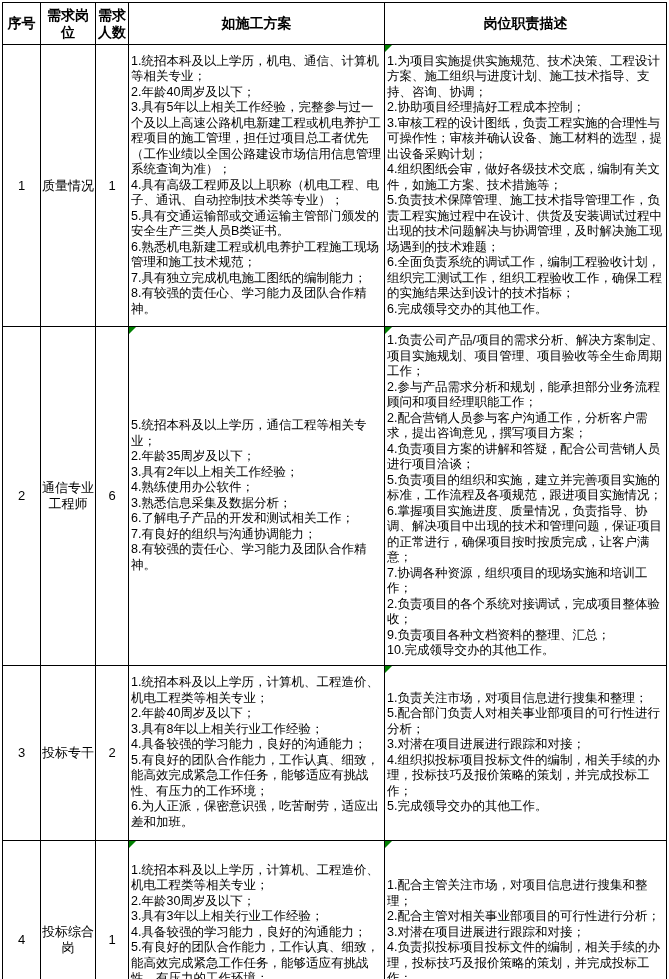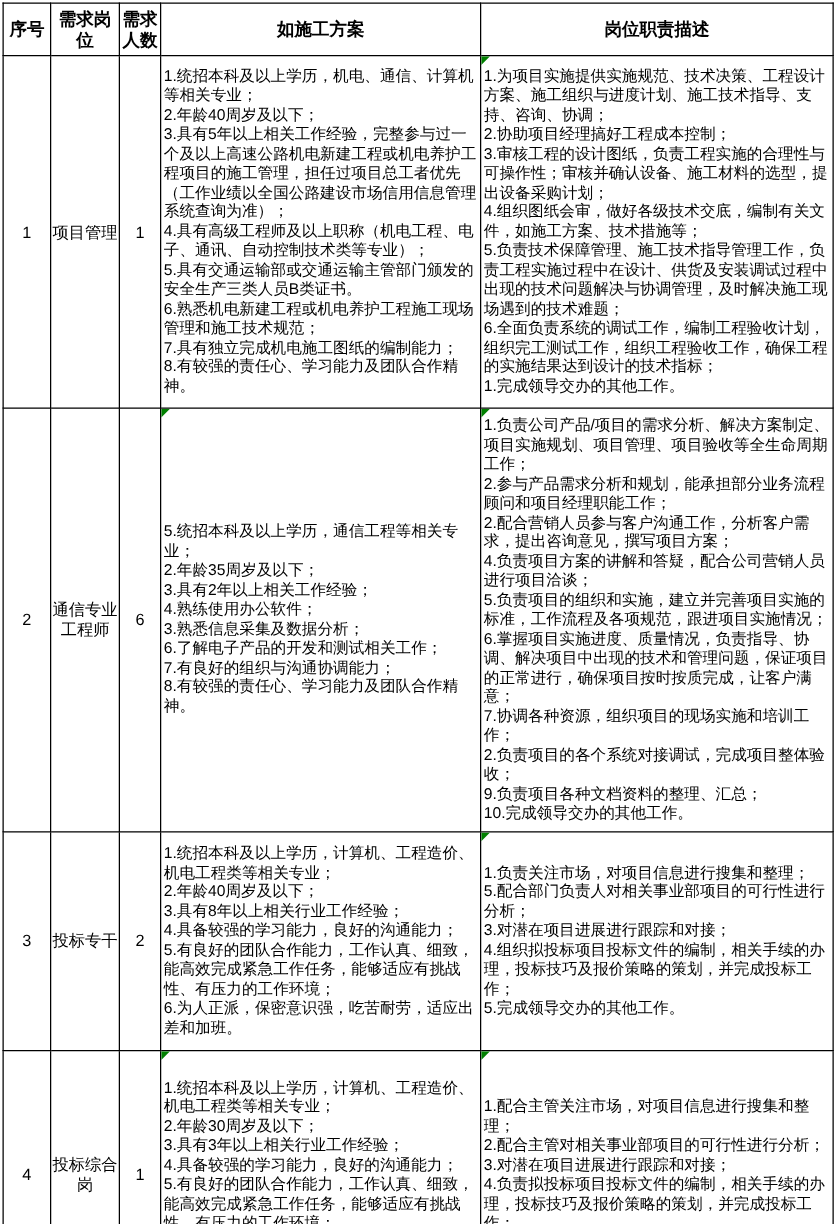--- a/index.html
+++ b/index.html
@@ -84,41 +84,41 @@
         <th>序号</th>
         <th>需求岗位</th>
         <th>需求人数</th>
         <th>如施工方案</th>
         <th>岗位职责描述</th>
       </tr>
     </thead>
     <tbody>
         <tr class="r0">
           <td class="c-no">1</td>
-          <td class="c-pos">项目管理</td>
+          <td class="c-pos">质量情况</td>
           <td class="c-count">1</td>
           <td class="c-text">
             <div class="item">1.统招本科及以上学历，机电、通信、计算机等相关专业；</div>
             <div class="item">2.年龄40周岁及以下；</div>
             <div class="item">3.具有5年以上相关工作经验，完整参与过一个及以上高速公路机电新建工程或机电养护工程项目的施工管理，担任过项目总工者优先（工作业绩以全国公路建设市场信用信息管理系统查询为准）；</div>
             <div class="item">4.具有高级工程师及以上职称（机电工程、电子、通讯、自动控制技术类等专业）；</div>
             <div class="item">5.具有交通运输部或交通运输主管部门颁发的安全生产三类人员B类证书。</div>
             <div class="item">6.熟悉机电新建工程或机电养护工程施工现场管理和施工技术规范；</div>
             <div class="item">7.具有独立完成机电施工图纸的编制能力；</div>
             <div class="item">8.有较强的责任心、学习能力及团队合作精神。</div>
           </td>
           <td class="c-text">
             <span class="tri"></span>
             <div class="item">1.为项目实施提供实施规范、技术决策、工程设计方案、施工组织与进度计划、施工技术指导、支持、咨询、协调；</div>
             <div class="item">2.协助项目经理搞好工程成本控制；</div>
             <div class="item">3.审核工程的设计图纸，负责工程实施的合理性与可操作性；审核并确认设备、施工材料的选型，提出设备采购计划；</div>
             <div class="item">4.组织图纸会审，做好各级技术交底，编制有关文件，如施工方案、技术措施等；</div>
             <div class="item">5.负责技术保障管理、施工技术指导管理工作，负责工程实施过程中在设计、供货及安装调试过程中出现的技术问题解决与协调管理，及时解决施工现场遇到的技术难题；</div>
             <div class="item">6.全面负责系统的调试工作，编制工程验收计划，组织完工测试工作，组织工程验收工作，确保工程的实施结果达到设计的技术指标；</div>
-            <div class="item">1.完成领导交办的其他工作。</div>
+            <div class="item">6.完成领导交办的其他工作。</div>
           </td>
         </tr>
         <tr class="r1">
           <td class="c-no">2</td>
           <td class="c-pos">通信专业工程师</td>
           <td class="c-count">6</td>
           <td class="c-text">
             <span class="tri"></span>
             <div class="item">5.统招本科及以上学历，通信工程等相关专业；</div>
             <div class="item">2.年龄35周岁及以下；</div>

